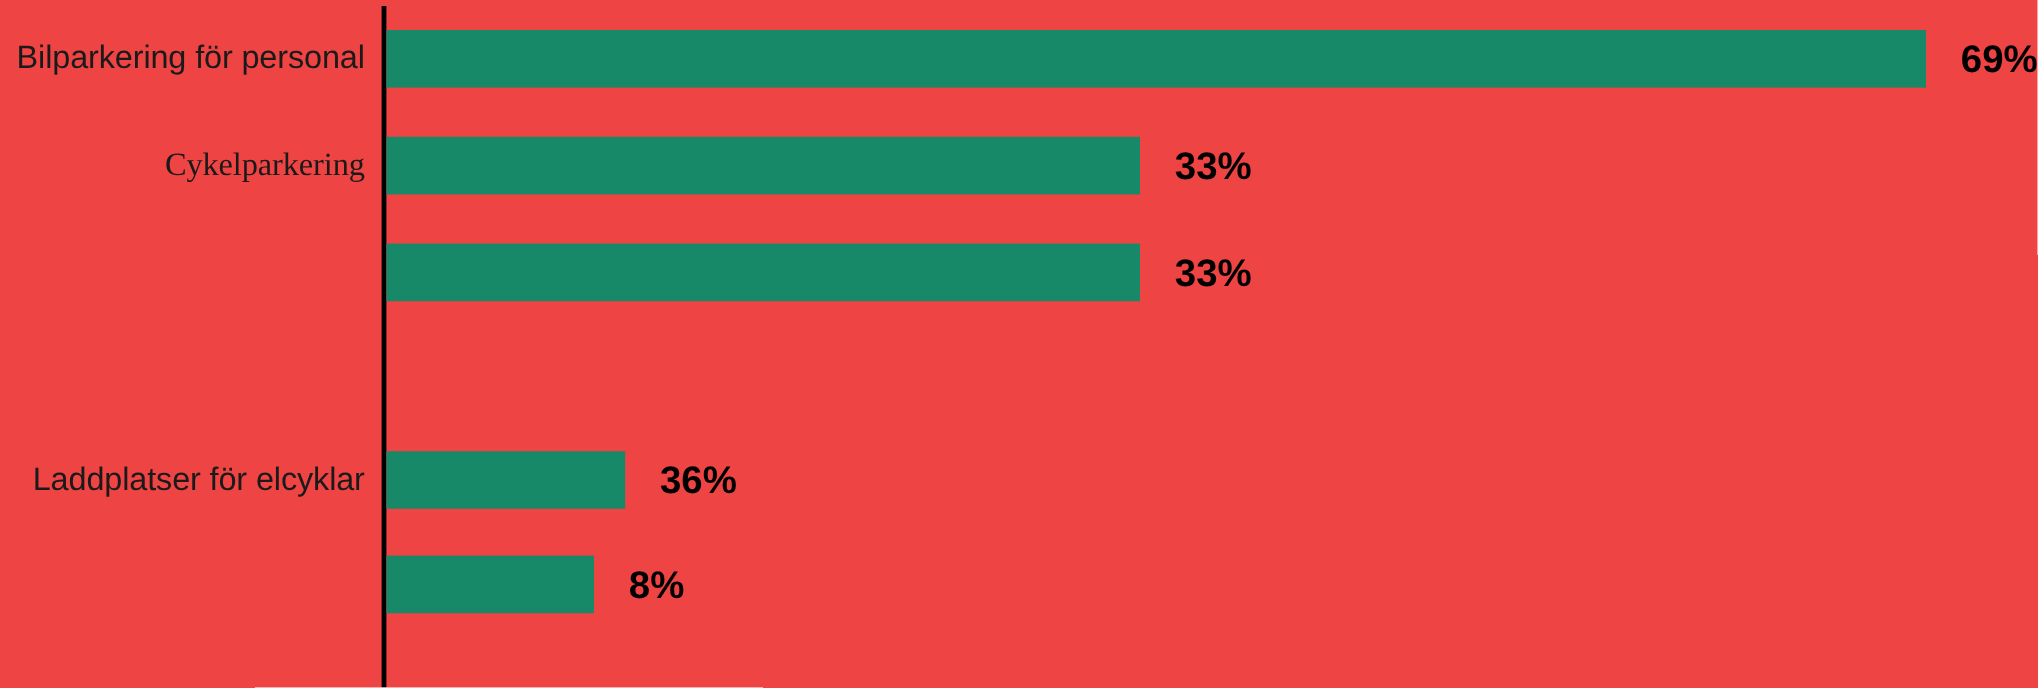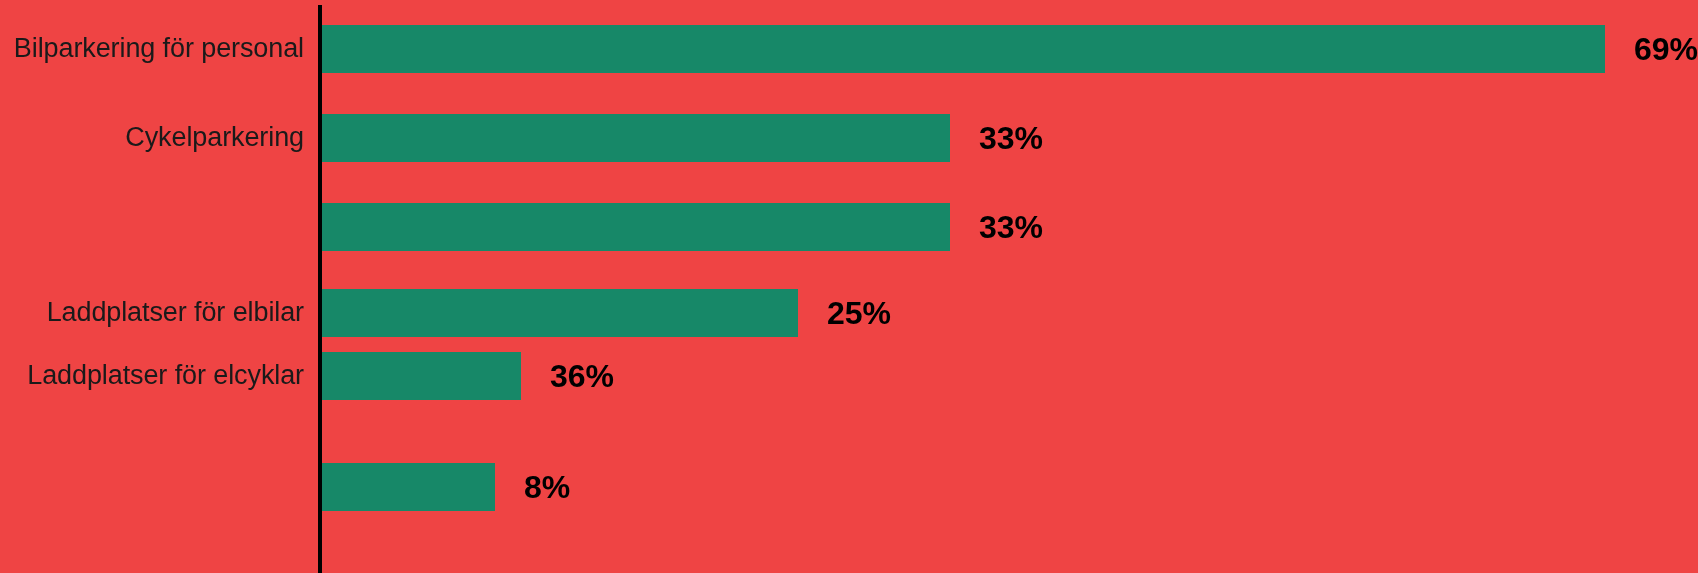--- a/index.html
+++ b/index.html
@@ -92,43 +92,36 @@
 
   <div class="bar-row" style="top:25px;">
     <div class="cat-label" style="color: rgb(26, 26, 26);">Bilparkering för personal</div>
     <div class="bar-track">
       <div class="bar-fill" style="width: 1283px; background: rgb(23, 136, 104);"></div>
       <div class="bar-value" style="left: 1312px; color: rgb(0, 0, 0);">69%</div>
     </div>
   </div>
 
   <div class="bar-row" style="top:114px;">
-    <div class="cat-label" style="color: rgb(26, 26, 26);">Cykelparkering</div>
+    <div class="cat-label" style="color: rgb(26, 26, 26); font-family: Liberation Serif, serif;">Cykelparkering</div>
     <div class="bar-track">
       <div class="bar-fill" style="width: 628px; background: rgb(23, 136, 104);"></div>
       <div class="bar-value" style="left: 657px; color: rgb(0, 0, 0);">33%</div>
     </div>
   </div>
 
   <div class="bar-row" style="top:203px;">
     <div class="bar-track">
       <div class="bar-fill" style="width: 628px; background: rgb(23, 136, 104);"></div>
       <div class="bar-value" style="left: 657px; color: rgb(0, 0, 0);">33%</div>
     </div>
   </div>
 
-  <div class="bar-row" style="top:289px;">
-    <div class="cat-label" style="color: rgb(26, 26, 26);">Laddplatser för elbilar</div>
-    <div class="bar-track">
-      <div class="bar-fill" style="width: 476px; background: rgb(23, 136, 104);"></div>
-      <div class="bar-value" style="left: 505px; color: rgb(0, 0, 0);">25%</div>
-    </div>
-  </div>
 
-  <div class="bar-row" style="top:352px;">
+  <div class="bar-row" style="top:376px;">
     <div class="cat-label" style="color: rgb(26, 26, 26);">Laddplatser för elcyklar</div>
     <div class="bar-track">
       <div class="bar-fill" style="width: 199px; background: rgb(23, 136, 104);"></div>
       <div class="bar-value" style="left: 228px; color: rgb(0, 0, 0);">36%</div>
     </div>
   </div>
 
   <div class="bar-row" style="top:463px;">
     <div class="bar-track">
       <div class="bar-fill" style="width: 173px; background: rgb(23, 136, 104);"></div>

